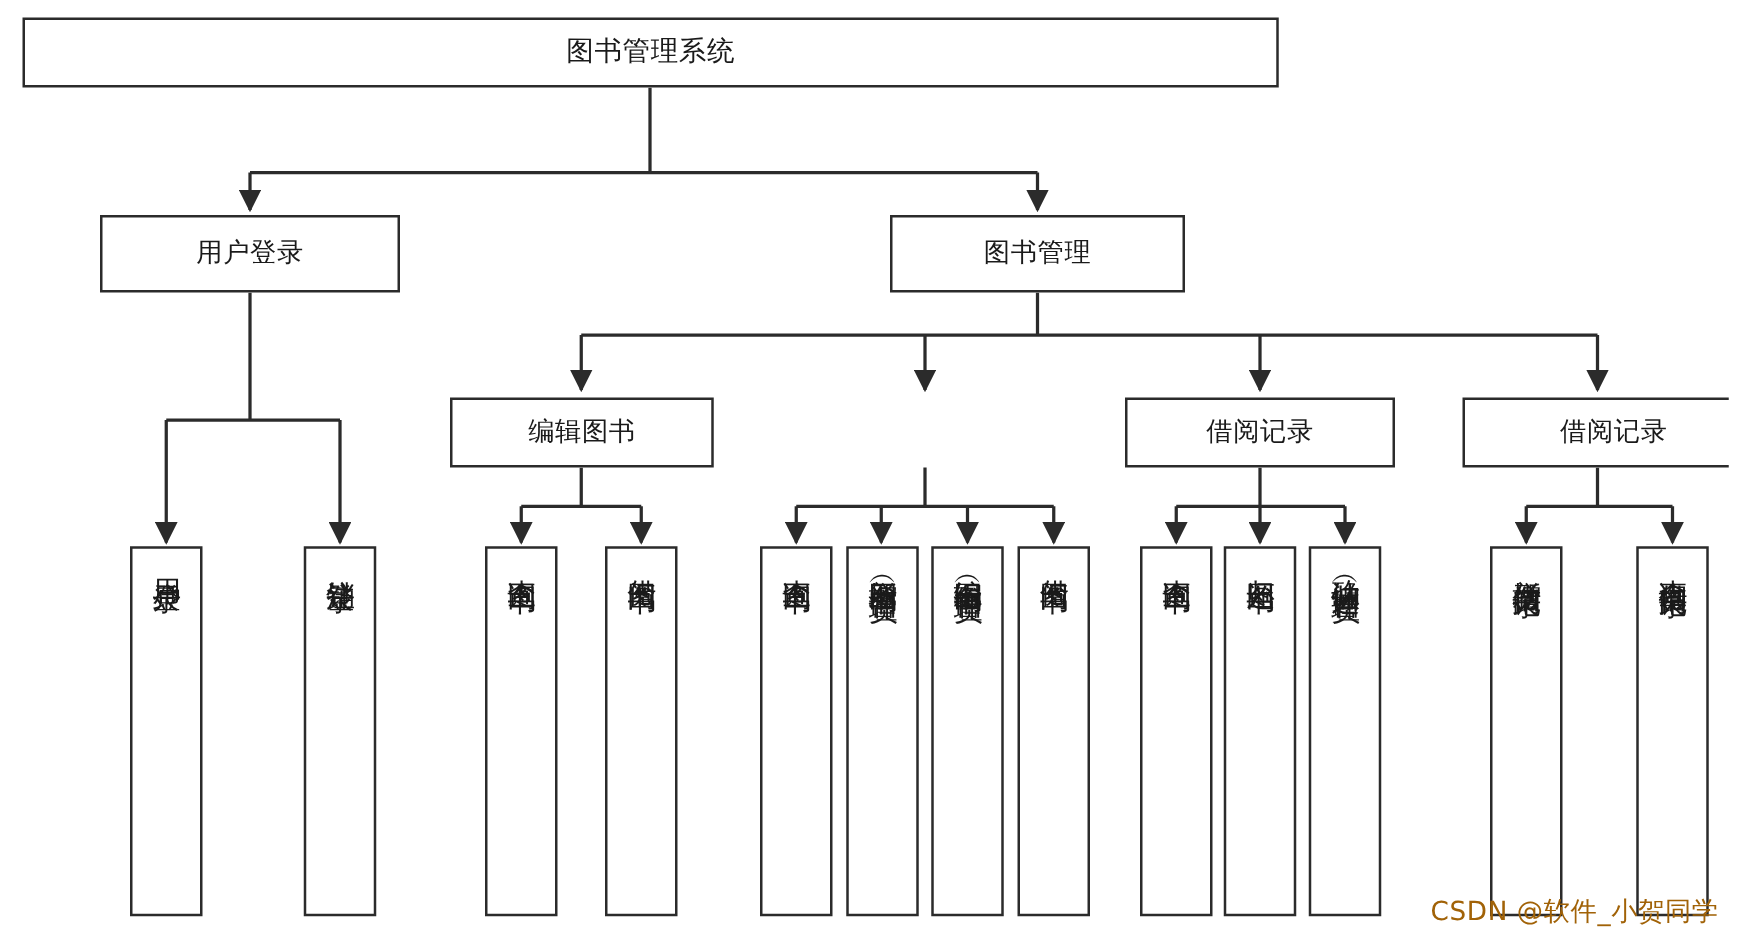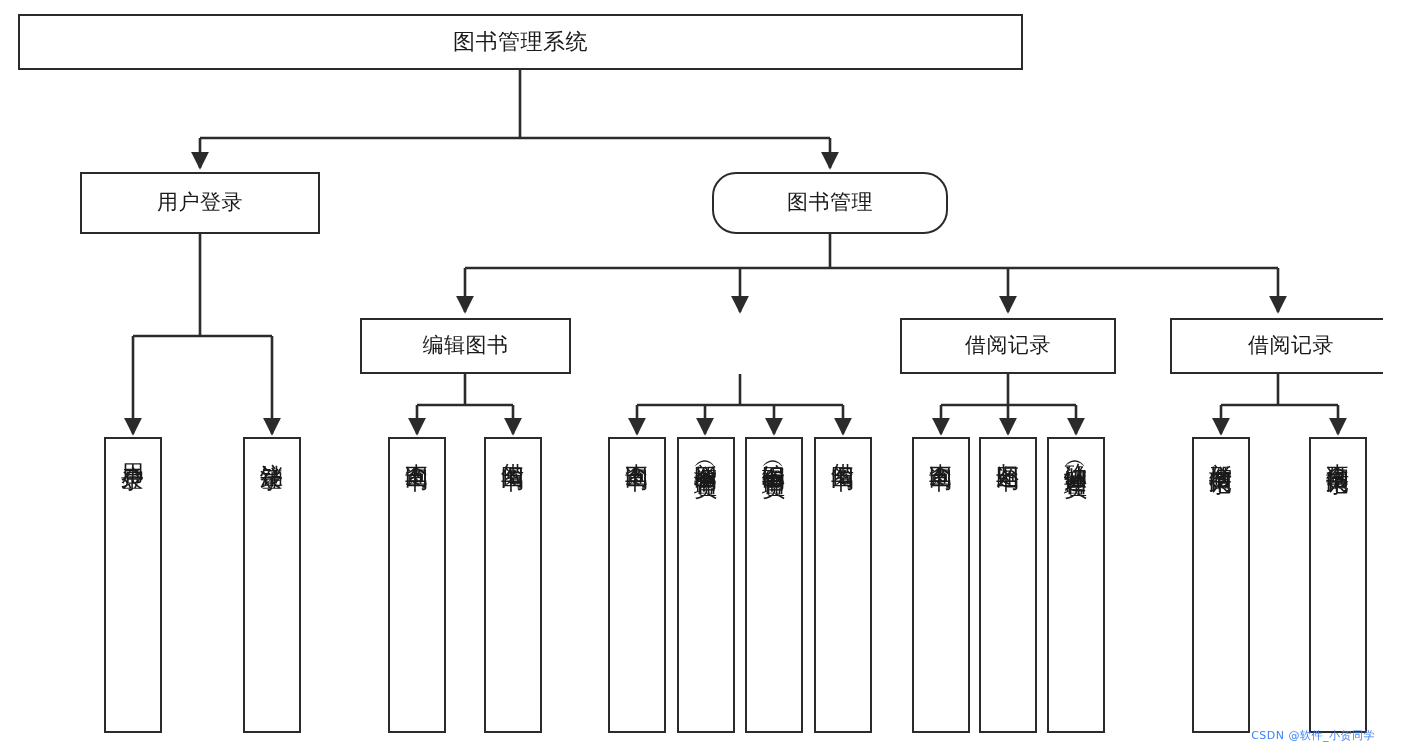--- a/index.html
+++ b/index.html
@@ -60,22 +60,22 @@
     text-orientation: upright;
     font-size: 23px;
     line-height: 1.05;
     letter-spacing: 2px;
     white-space: nowrap;
   }
   .watermark {
     position: absolute;
     right: 8px;
     bottom: 4px;
-    font-size: 11px;
-    color: #3b82f6;
+    font-size: 21px;
+    color: #a16207;
     z-index: 6;
     white-space: nowrap;
     letter-spacing: 0.5px;
   }
 </style>
 </head>
 <body>
 
 <div id="canvas">
 
@@ -130,21 +130,21 @@
   </svg>
 
   <div class="node h root" style="left:18px; top:14px; width:1005px; height:56px;">
     <span class="node-label">图书管理系统</span>
   </div>
 
   <div class="node h" style="left:80px; top:172px; width:240px; height:62px;">
     <span class="node-label">用户登录</span>
   </div>
 
-  <div class="node h" style="left:712px; top:172px; width:236px; height:62px;border-radius:24px;">
+  <div class="node h" style="left:712px; top:172px; width:236px; height:62px;">
     <span class="node-label">图书管理</span>
   </div>
 
   <div class="node h" style="left:360px; top:318px; width:211px; height:56px;">
     <span class="node-label">编辑图书</span>
   </div>
 
 
   <div class="node h" style="left:900px; top:318px; width:216px; height:56px;">
     <span class="node-label">借阅记录</span>

